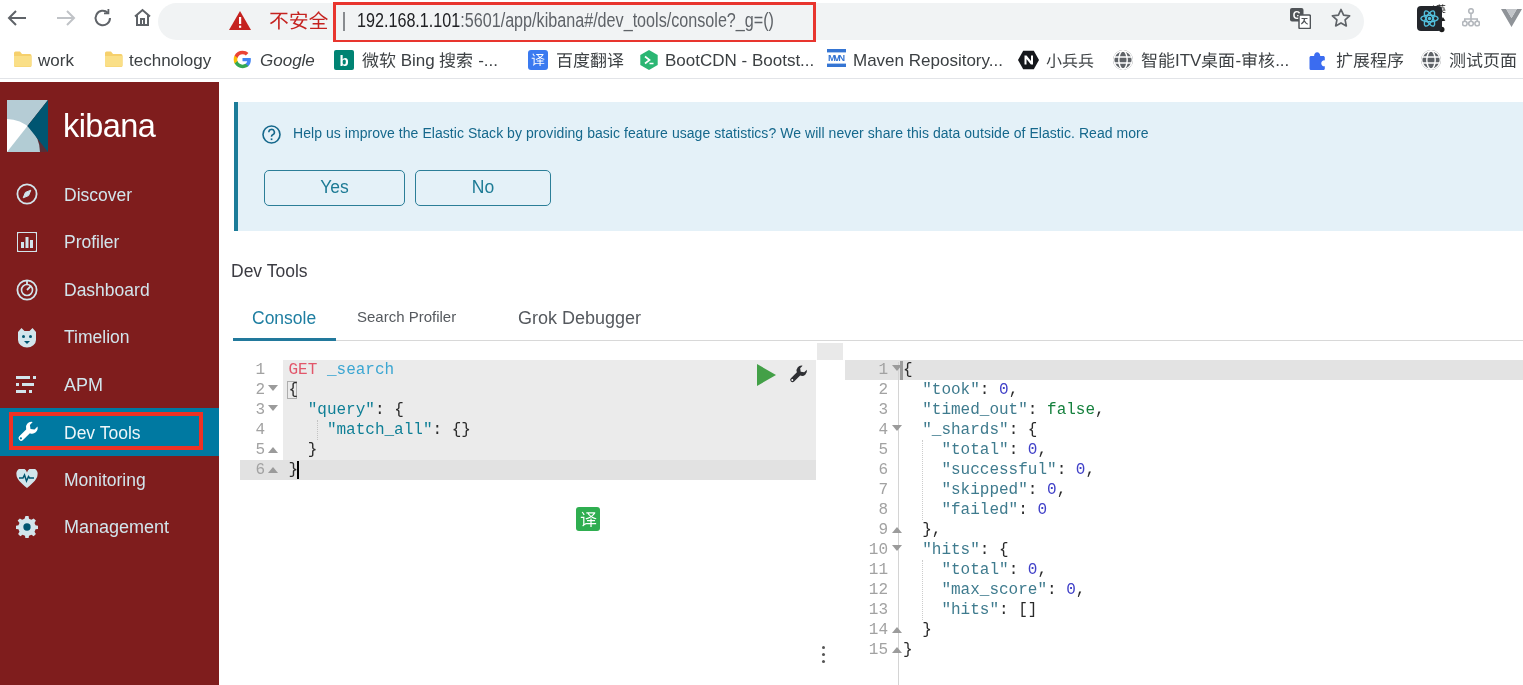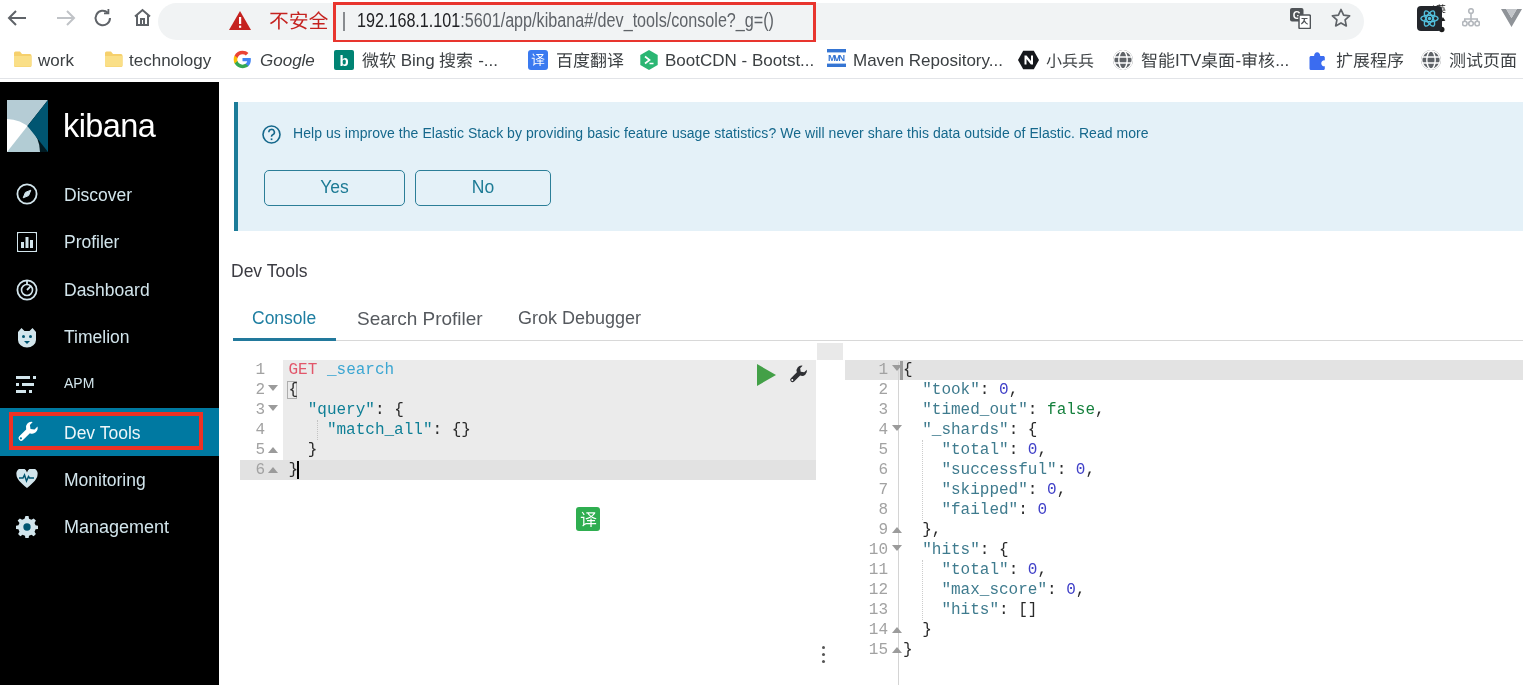--- a/index.html
+++ b/index.html
@@ -183,21 +183,21 @@
       <circle cx="10" cy="10" r="9.3" fill="none" stroke="#fff" stroke-width="1.4"></circle>
     </svg>
   <div class="abs ib" style="left:1449px;top:9px;"><svg width="68" height="16.065" viewBox="0 -860 4000 945" fill="#3c4043">
         <path transform="translate(0,0) scale(1,-1)" d="M486 92 533 121Q559 97 585 68Q612 39 635 11Q659 -17 673 -39L624 -73Q610 -51 588 -22Q565 7 538 37Q512 67 486 92ZM312 782H649V157H588V724H371V154H312ZM867 827H929V7Q929 -24 921 -40Q912 -56 894 -64Q874 -72 841 -74Q808 -77 755 -76Q753 -64 747 -45Q740 -27 733 -13Q773 -14 805 -14Q836 -14 847 -13Q867 -13 867 7ZM730 750H790V151H730ZM446 653H504V298Q504 248 496 196Q489 144 467 94Q446 44 405 0Q363 -44 296 -78Q293 -72 286 -63Q279 -54 272 -45Q265 -36 259 -32Q321 0 359 39Q396 77 415 120Q434 163 440 208Q446 254 446 299ZM81 776 126 829Q153 815 184 797Q215 778 243 760Q271 741 289 726L243 665Q226 681 198 701Q171 721 140 741Q109 760 81 776ZM38 506 81 560Q109 546 140 528Q170 510 199 492Q228 475 247 460L202 400Q185 415 156 434Q128 453 97 472Q66 491 38 506ZM58 -27Q79 12 102 65Q126 118 150 178Q174 237 194 292L254 253Q236 201 214 144Q193 88 170 34Q147 -21 126 -67Z"></path>
         <path transform="translate(1000,0) scale(1,-1)" d="M120 775 170 821Q196 800 224 774Q252 748 277 723Q302 698 317 678L265 626Q250 647 226 673Q201 699 174 726Q146 753 120 775ZM179 -54 167 13 190 44 371 161Q375 146 381 128Q386 109 392 97Q327 54 288 27Q249 0 227 -15Q205 -30 195 -39Q185 -48 179 -54ZM50 526H228V454H50ZM346 632H959V560H346ZM378 414H646V344H378ZM483 375H552V70L483 62ZM360 61Q418 76 501 98Q583 121 669 145L679 78Q600 55 522 32Q444 9 381 -10ZM777 796 829 828Q860 796 892 757Q924 718 940 688L885 651Q870 681 839 722Q808 763 777 796ZM671 835H747Q747 703 753 583Q759 462 769 360Q779 259 793 183Q808 107 828 65Q847 23 871 21Q884 21 893 61Q902 102 907 175Q914 168 926 159Q937 151 949 144Q960 138 967 134Q959 71 948 30Q938 -12 925 -35Q912 -58 897 -67Q883 -77 869 -77Q824 -75 791 -31Q759 14 737 95Q715 177 702 290Q688 402 681 540Q674 678 671 835ZM179 -54Q175 -45 169 -32Q162 -20 155 -8Q148 4 141 11Q155 20 172 41Q189 62 189 94V526H260V29Q260 29 252 23Q243 17 231 8Q219 -2 207 -13Q195 -24 187 -35Q179 -45 179 -54Z"></path>
         <path transform="translate(2000,0) scale(1,-1)" d="M74 785H935V715H74ZM459 749 544 736Q525 691 503 644Q481 597 461 564L395 577Q407 601 419 632Q431 662 442 693Q453 724 459 749ZM464 462H541V280Q541 239 532 198Q522 157 496 118Q470 80 421 44Q372 8 292 -23Q213 -54 96 -80Q92 -72 84 -61Q76 -50 68 -38Q59 -26 50 -19Q162 3 236 30Q311 57 356 88Q402 119 425 151Q449 183 456 216Q464 249 464 281ZM545 110 589 161Q632 142 679 119Q727 96 774 71Q821 46 862 21Q903 -3 932 -23L885 -83Q858 -62 818 -37Q778 -12 731 14Q684 40 636 65Q589 90 545 110ZM171 595H839V130H760V525H248V128H171Z"></path>
         <path transform="translate(3000,0) scale(1,-1)" d="M355 395H630V334H355ZM355 221H632V160H355ZM150 43H856V-27H150ZM104 576H896V-80H820V506H176V-80H104ZM320 533H389V10H320ZM601 533H670V13H601ZM450 741 538 720Q522 670 506 617Q490 564 475 526L407 546Q415 573 424 607Q432 641 440 676Q447 712 450 741ZM58 774H945V702H58Z"></path>
       </svg></div>
 </div>
 
-<div class="abs" style="left:0;top:82px;width:219px;height:603px;background:#000000;">
+<div class="abs" style="left:0;top:82px;width:219px;height:603px;background:#7f1d1d;">
 
   <svg class="abs" style="left:7px;top:18px" width="41" height="52" viewBox="0 0 41 52">
     <polygon points="0,0 41,0 0,52" fill="#b5ccd5"></polygon>
     <path d="M0 52 L0 19 A33 33 0 0 1 33 52 Z" fill="#ffffff"></path>
     <polygon points="41,0 41,52 0,52" fill="#005571" opacity="0.30"></polygon>
     <polygon points="41,0 20.5,26 41,52" fill="#005571"></polygon>
   </svg>
   <div class="abs" style="left:63px;top:26px;font-size:32.5px;color:#fff;letter-spacing:-0.6px;">kibana</div>
 
   <div class="abs" style="left:0;top:326px;width:219px;height:48px;background:#0079a1;"></div>
@@ -233,21 +233,21 @@
   <div class="abs" style="left:64px;top:245px;font-size:17.5px;color:#d2e5ec;">Timelion</div>
 
   <svg class="abs" style="left:16px;top:294px" width="22" height="18" viewBox="0 0 22 18" fill="#d2e5ec">
       <rect x="0" y="0" width="14" height="3"></rect>
       <rect x="17" y="0" width="3" height="3"></rect>
       <rect x="0" y="7" width="3" height="3"></rect>
       <rect x="6" y="7" width="12" height="3"></rect>
       <rect x="0" y="14" width="10" height="3"></rect>
       <rect x="13" y="14" width="3" height="3"></rect>
     </svg>
-  <div class="abs" style="left:64px;top:293px;font-size:14px;color:#d2e5ec;">APM</div>
+  <div class="abs" style="left:64px;top:293px;font-size:18px;color:#d2e5ec;">APM</div>
 
   <svg class="abs" style="left:16px;top:338px" width="24" height="24" viewBox="0 0 24 24" fill="#fff">
       <path d="M21.5 6.6 a5.6 5.6 0 0 1 -7.6 6.55 L7 20 a2.6 2.6 0 0 1 -3.7 -3.7 l6.85 -6.9 A5.6 5.6 0 0 1 16.7 2 L13.9 4.9 l0.6 4 4 0.6 Z"></path>
       <circle cx="4.9" cy="18.3" r="1.1" fill="#0079a1"></circle>
     </svg>
   <div class="abs" style="left:64px;top:341px;font-size:17.5px;color:#eef6f9;">Dev Tools</div>
 
   <svg class="abs" style="left:16px;top:387px" width="22" height="20" viewBox="0 0 22 20" fill="#d2e5ec">
       <path d="M11 19 C4 13.5 0.5 9.5 0.5 5.8 A5.3 5.3 0 0 1 11 3.4 5.3 5.3 0 0 1 21.5 5.8 C21.5 9.5 18 13.5 11 19 Z"></path>
       <path d="M3 9 h4 l1.5-3 2 6 2-4.5 1 1.5 h4.5" fill="none" stroke="#005571" stroke-width="1.5"></path>
@@ -267,21 +267,21 @@
     <path d="M6.8 7.2 a2.8 2.8 0 1 1 3.9 2.6 c-.9.4-1.2.9-1.2 1.9" fill="none"></path>
     <rect x="8.7" y="13.4" width="1.7" height="1.7" fill="#15688c" stroke="none"></rect>
   </svg>
 <div class="abs" style="left:293px;top:125px;font-size:14px;color:#15688c;letter-spacing:0.05px;white-space:nowrap;">Help us improve the Elastic Stack by providing basic feature usage statistics? We will never share this data outside of Elastic. <span>Read more</span></div>
 <div class="abs" style="left:264px;top:170px;width:141px;height:36px;border:1.4px solid #2b7e98;border-radius:5px;font-size:17.5px;color:#1d7b95;text-align:center;line-height:33px;">Yes</div>
 <div class="abs" style="left:415px;top:170px;width:136px;height:36px;border:1.4px solid #2b7e98;border-radius:5px;font-size:17.5px;color:#1d7b95;text-align:center;line-height:33px;">No</div>
 
 <div class="abs" style="left:231px;top:261px;font-size:17.5px;color:#3b3b42;">Dev Tools</div>
 
 <div class="abs" style="left:252px;top:308px;font-size:17.5px;color:#1e7ea1;">Console</div>
-<div class="abs" style="left:357px;top:308px;font-size:19px;color:#55595e;">Search Profiler</div>
+<div class="abs" style="left:357px;top:308px;font-size:15px;color:#55595e;">Search Profiler</div>
 <div class="abs" style="left:518px;top:308px;font-size:18px;color:#55595e;">Grok Debugger</div>
 <div class="abs" style="left:233px;top:340px;width:1290px;height:1px;background:#d8d8d8;"></div>
 <div class="abs" style="left:233px;top:338px;width:103px;height:2.5px;background:#22799c;"></div>
 <div class="abs" style="left:817px;top:343px;width:26px;height:17px;background:#e9e9e9;"></div>
 
 <div class="abs" style="left:283px;top:360px;width:533px;height:100px;background:#ebebeb;"></div>
 <div class="abs" style="left:240px;top:460px;width:576px;height:20px;background:#e2e2e2;"></div>
 <div class="abs" style="left:240px;top:360px;width:576px;height:326px;font-family:'Liberation Mono',monospace;font-size:16px;line-height:20px;color:#a2a2a2;">
   <div class="abs" style="left:0;top:0;width:25px;text-align:right;">1<br>2<br>3<br>4<br>5<br>6</div>
 

